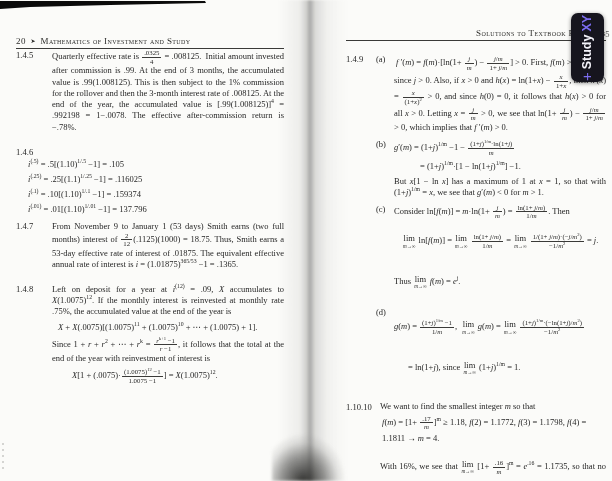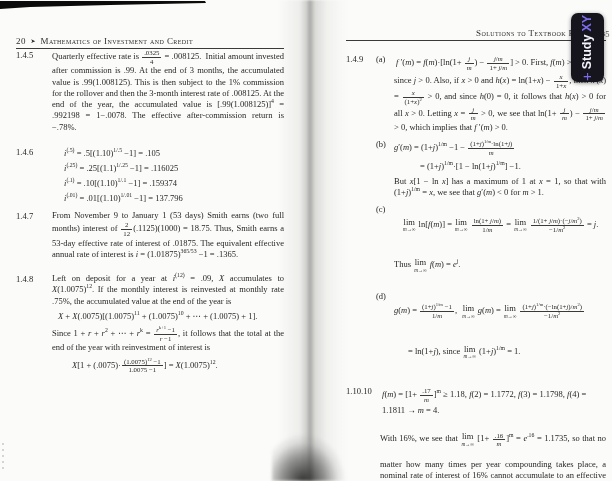--- a/index.html
+++ b/index.html
@@ -91,32 +91,32 @@
 
 <div class="scan-edge-top"></div>
 <div class="edge-marks"></div>
 <div class="gutter"></div>
 <div class="gutter-blob"></div>
 
 <div class="page page-left">
   <div class="hdr">
     <span>20</span>
     <span class="arr">➤</span>
-    <span>Mathematics of Investment and Credit</span>
+    <span>Mathematics of Investment and Study</span>
   </div>
 
   <div class="item" style="margin-top:0;">
     <div class="inum">1.4.5</div>
     <div class="ibody just">Quarterly effective rate is <span class="frac">
           <span class="num">.0325</span>
           <span class="den">4</span>
         </span> = .008125.&nbsp; Initial amount invested after commission is .99. At the end of 3 months, the accumulated value is .99(1.008125). This is then subject to the 1% commission for the rollover and then the 3-month interest rate of .008125. At the end of the year, the accumulated value is [.99(1.008125)]<sup>4</sup> = .992198 = 1−.0078. The effective after-commission return is −.78%.</div>
   </div>
 
-  <div class="item" style="margin-top:13px;">
+  <div class="item" style="margin-top:13px;flex-direction:column;">
     <div class="inum">1.4.6</div>
     <div class="ibody">
       <div class="fline"><i>i</i><sup>(.5)</sup> = .5[(1.10)<sup>1/.5</sup> −1] = .105</div>
       <div class="fline"><i>i</i><sup>(.25)</sup> = .25[(1.1)<sup>1/.25</sup> −1] = .116025</div>
       <div class="fline"><i>i</i><sup>(.1)</sup> = .10[(1.10)<sup>1/.1</sup> −1] = .159374</div>
       <div class="fline"><i>i</i><sup>(.01)</sup> = .01[(1.10)<sup>1/.01</sup> −1] = 137.796</div>
     </div>
   </div>
 
   <div class="item" style="margin-top:4px;">
@@ -191,20 +191,27 @@
                 <span class="den"><i>m</i></span>
               </span></div>
           <div class="disp" style="padding-left:26px;">= (1+<i>j</i>)<sup>1/m</sup>·[1 − ln(1+<i>j</i>)<sup>1/m</sup>] −1.</div>
           <div class="just">But <i>x</i>[1 − ln <i>x</i>] has a maximum of 1 at <i>x</i> = 1, so that with (1+<i>j</i>)<sup>1/m</sup> = <i>x</i>, we see that <i>g</i>′(<i>m</i>) &lt; 0 for <i>m</i> &gt; 1.</div>
         </div>
       </div>
 
       <div class="sub">
         <div class="slabel">(c)</div>
         <div class="sbody">
+          <div>Consider ln[<i>f</i>(<i>m</i>)] = <i>m</i>·ln(1+ <span class="frac">
+                <span class="num"><i>j</i></span>
+                <span class="den"><i>m</i></span>
+              </span>) = <span class="frac">
+                <span class="num">ln(1+ <i>j</i>/<i>m</i>)</span>
+                <span class="den">1/<i>m</i></span>
+              </span>. Then</div>
           <div class="disp" style="padding-left:8px;"><span class="lim">lim<span class="und"><i>m</i>→∞</span></span> ln[<i>f</i>(<i>m</i>)] = <span class="lim">lim<span class="und"><i>m</i>→∞</span></span> <span class="frac">
                 <span class="num">ln(1+ <i>j</i>/<i>m</i>)</span>
                 <span class="den">1/<i>m</i></span>
               </span> = <span class="lim">lim<span class="und"><i>m</i>→∞</span></span> <span class="frac">
                 <span class="num">1/(1+ <i>j</i>/<i>m</i>)·(−<i>j</i>/<i>m</i><sup>2</sup>)</span>
                 <span class="den">−1/<i>m</i><sup>2</sup></span>
               </span> = <i>j</i>.</div>
           <div>Thus <span class="lim">lim<span class="und"><i>m</i>→∞</span></span> <i>f</i>(<i>m</i>) = <i>e</i><sup>j</sup>.</div>
         </div>
       </div>
@@ -222,20 +229,21 @@
           <div class="disp" style="padding-left:14px;">= ln(1+<i>j</i>), since <span class="lim">lim<span class="und"><i>m</i>→∞</span></span> (1+<i>j</i>)<sup>1/m</sup> = 1.</div>
         </div>
       </div>
 
     </div>
   </div>
 
   <div class="item" style="margin-top:12px;">
     <div class="inum" style="width:34px;">1.10.10</div>
     <div class="ibody">
+      <div>We want to find the smallest integer <i>m</i> so that</div>
       <div class="disp" style="padding-left:2px;"><i>f</i>(<i>m</i>) = [1+ <span class="frac">
             <span class="num">.17</span>
             <span class="den"><i>m</i></span>
           </span>]<sup>m</sup> ≥ 1.18, <i>f</i>(2) = 1.1772, <i>f</i>(3) = 1.1798, <i>f</i>(4) = 1.1811 → <i>m</i> = 4.</div>
       <div class="just">With 16%, we see that <span class="lim">lim<span class="und"><i>m</i>→∞</span></span> [1+ <span class="frac">
             <span class="num">.16</span>
             <span class="den"><i>m</i></span>
           </span>]<sup>m</sup> = <i>e</i><sup>.16</sup> = 1.1735, so that no matter how many times per year compounding takes place, a nominal rate of interest of 16% cannot accumulate to an effective rate of more than 17.35%.</div>
     </div>
   </div>

